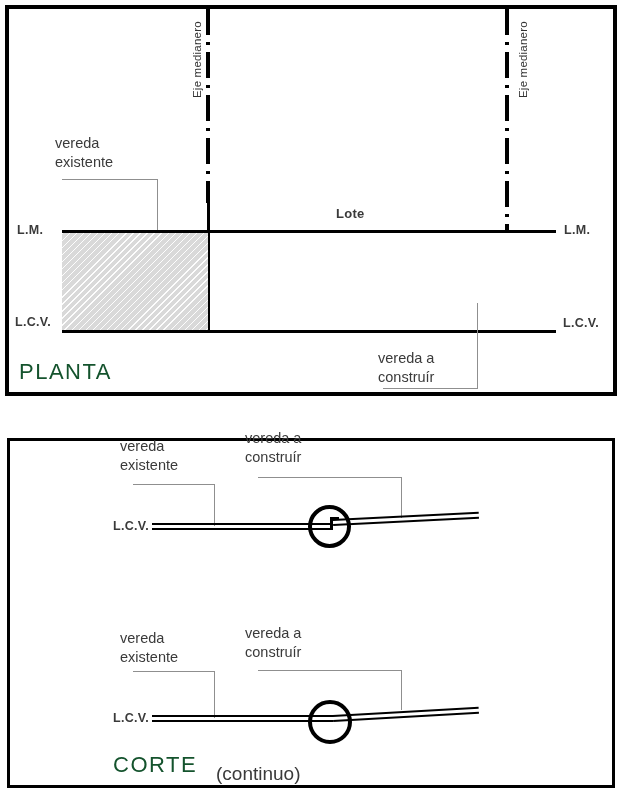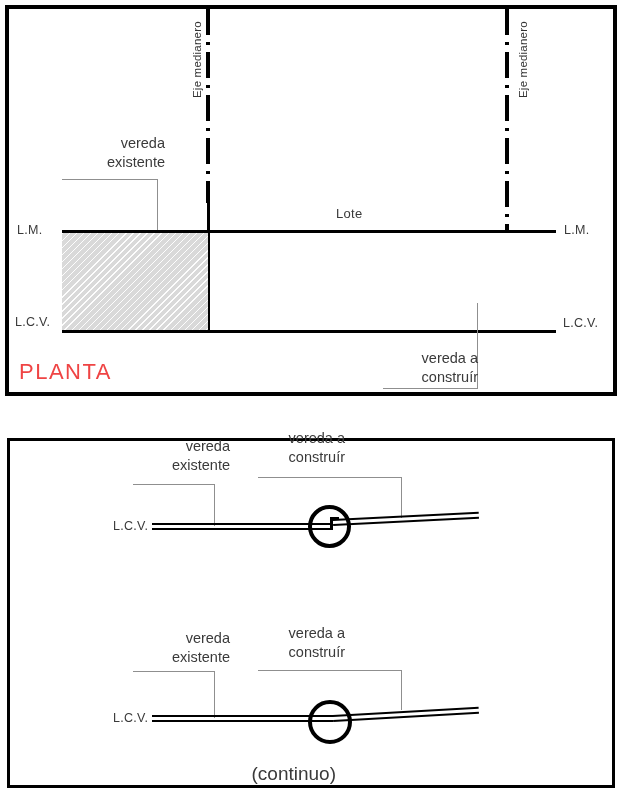--- a/index.html
+++ b/index.html
@@ -5,23 +5,23 @@
   html,body{margin:0;padding:0;background:#fff;}
   #stage{
     position:relative;width:623px;height:795px;background:#fff;
     font-family:"Liberation Sans",sans-serif;color:#2b2b2b;overflow:hidden;
   }
   .abs{position:absolute;}
   .panel{box-sizing:border-box;border:4px solid #000;background:#fff;}
   .panel.thin{border-width:3px;}
   .blk{background:#000;}
   .leader{background:#8f8f8f;}
-  .lbl{white-space:pre-line;text-align:right;line-height:1.32;font-size:14.5px;color:#3a3a3a;}
-  .small{font-size:12.5px;color:#3a3a3a;letter-spacing:.3px;}
-  .title{font-size:22px;color:#ef4444;letter-spacing:1.5px;}
+  .lbl{white-space:pre-line;text-align:left;line-height:1.32;font-size:14.5px;color:#3a3a3a;}
+  .small{font-size:12.5px;color:#3a3a3a;letter-spacing:.3px;font-weight:bold;}
+  .title{font-size:22px;color:#14532d;letter-spacing:1.5px;}
   .dashdot{
     width:4px;
     background:repeating-linear-gradient(180deg,
       #000 0px,#000 26px,
       transparent 26px,transparent 33px,
       #000 33px,#000 36px,
       transparent 36px,transparent 43px);
   }
   .vtext{
     transform:rotate(-90deg);transform-origin:0 0;
@@ -119,14 +119,15 @@
   <div class="abs small" style="left:113px;top:711px;">L.C.V.</div>
 
   <div class="abs dline" style="left:152px;top:715px;width:181px;"></div>
 
   <div class="abs dline" style="left:333px;top:715px;width:146px;transform:rotate(-3.2deg);transform-origin:0 50%;"></div>
 
   <div class="abs circle" style="left:308px;top:700px;width:44px;height:44px;"></div>
 
   <div class="abs lbl" style="left:216px;top:762px;width:120px;font-size:19px;line-height:1.25;">(continuo)</div>
 
+  <div class="abs title" style="left:113px;top:752px;">CORTE</div>
 
 </div>
 
 </body></html>

